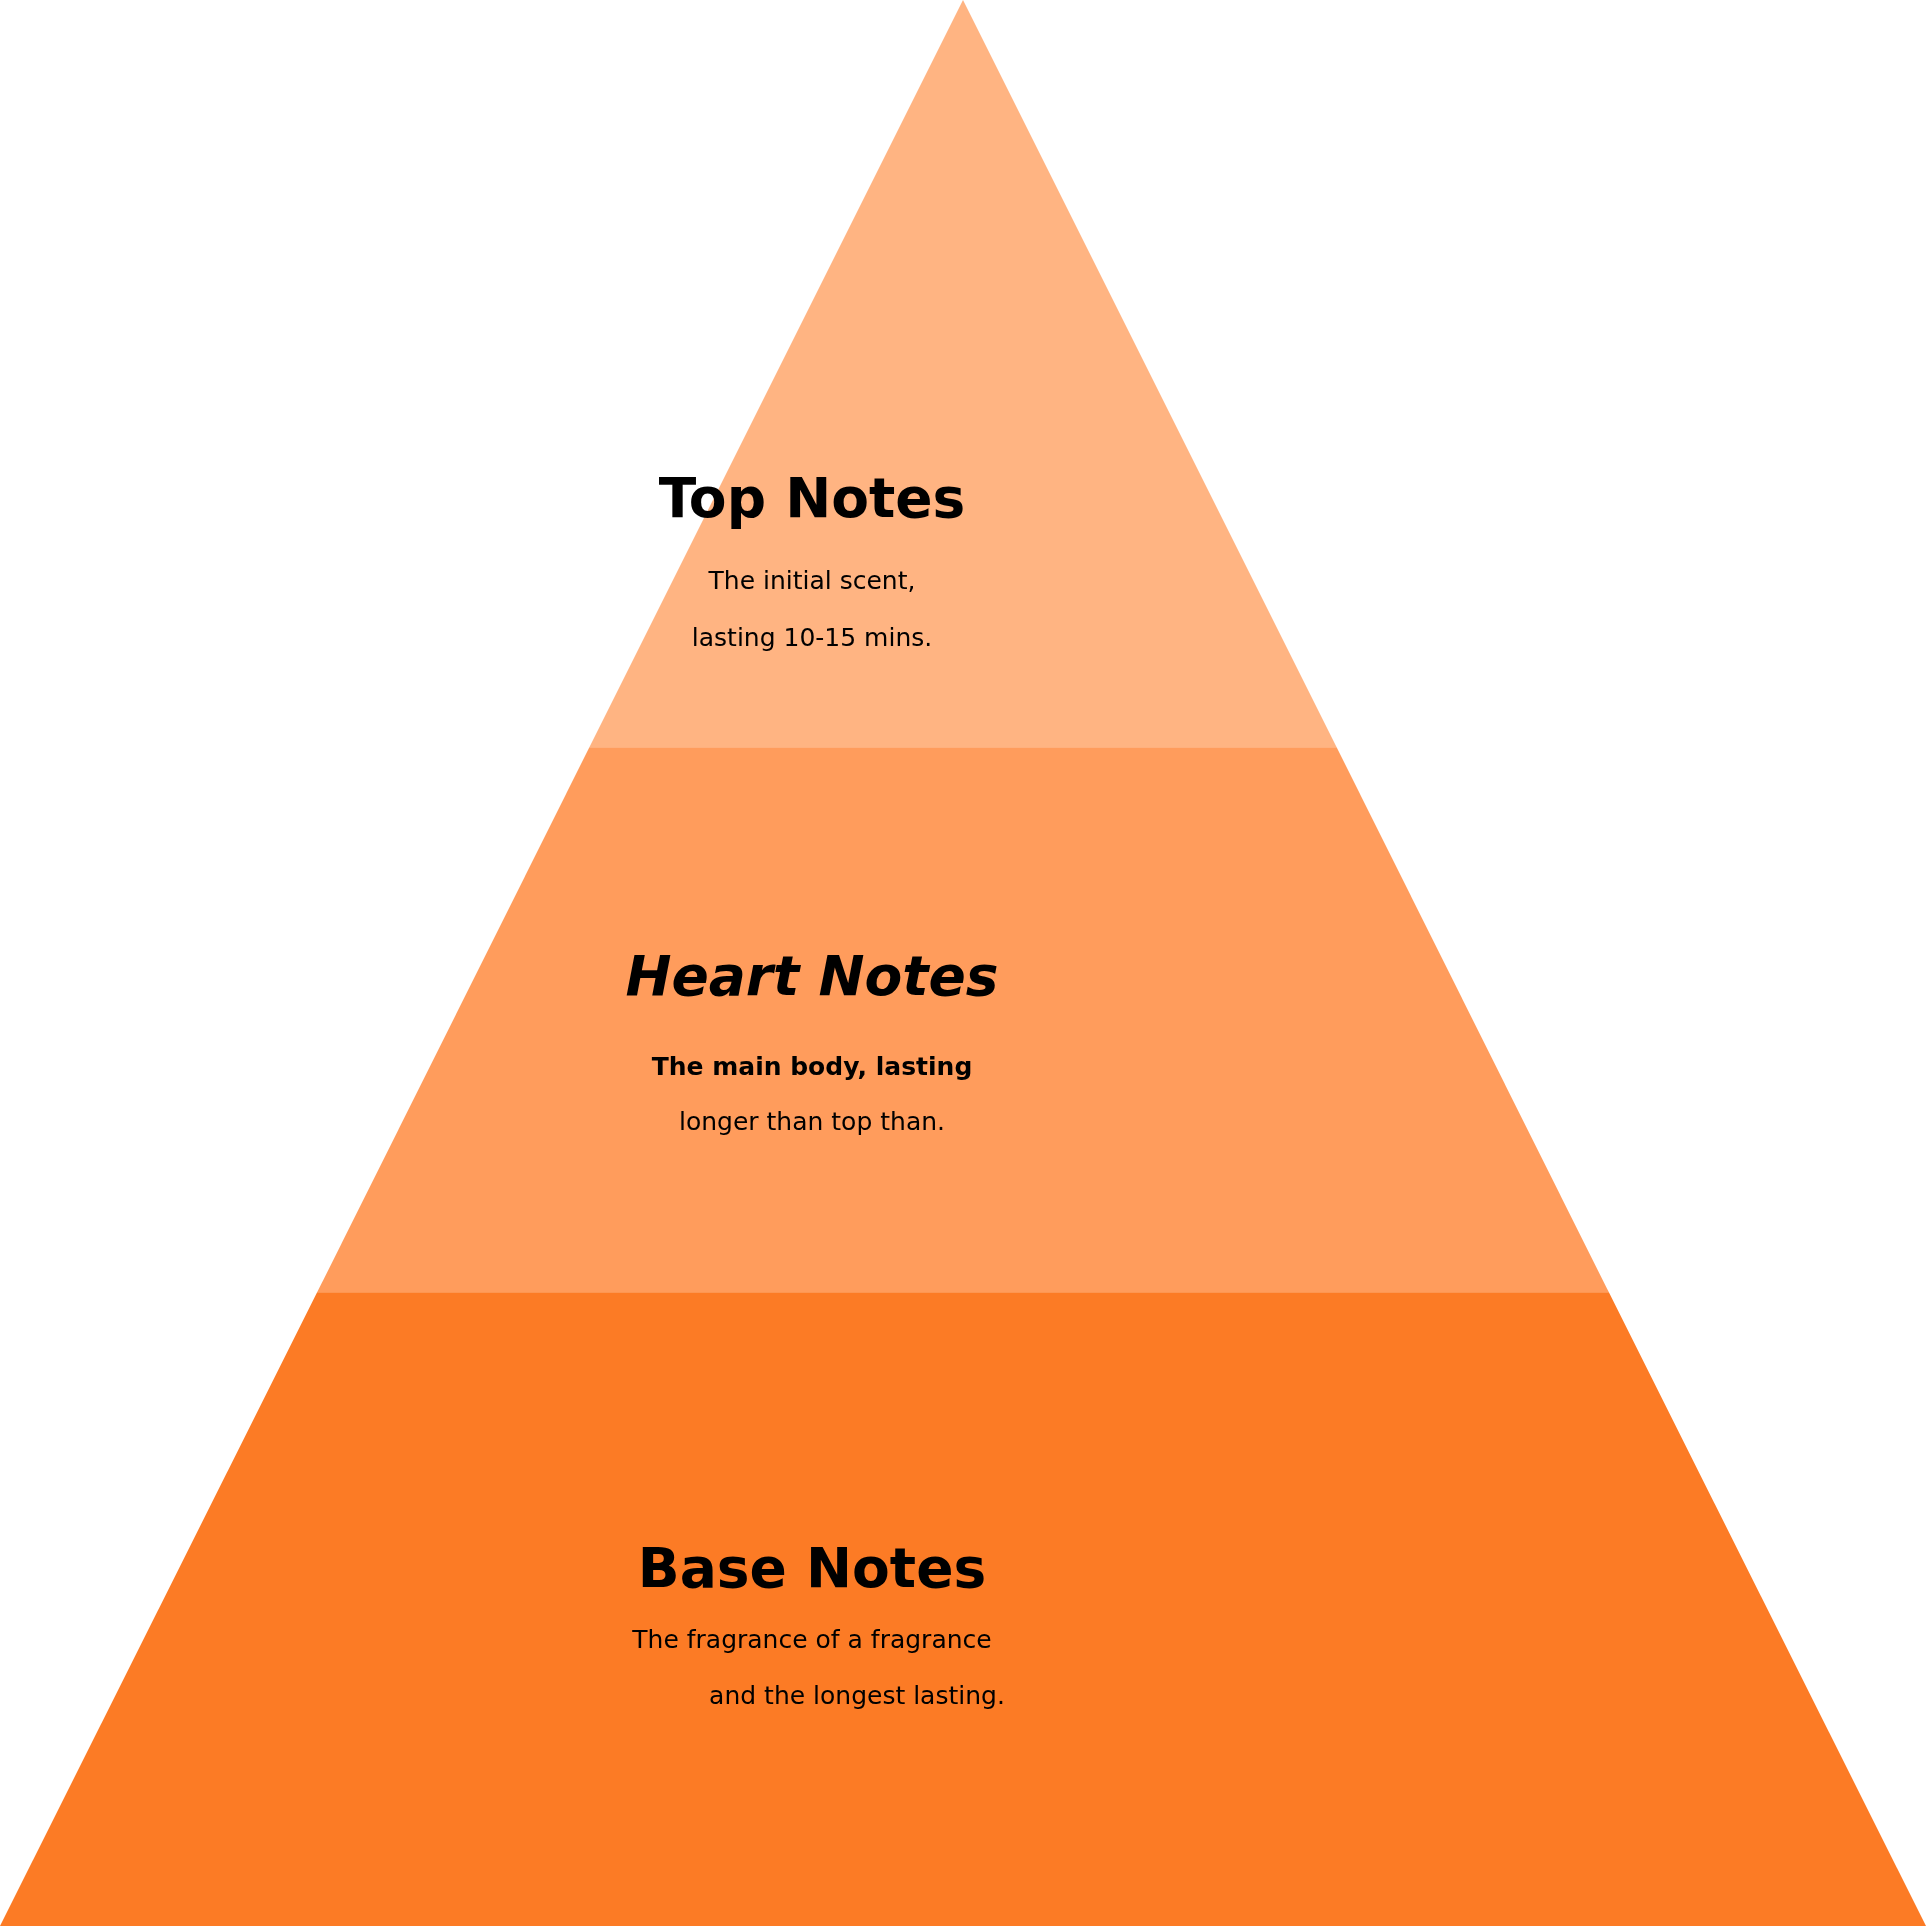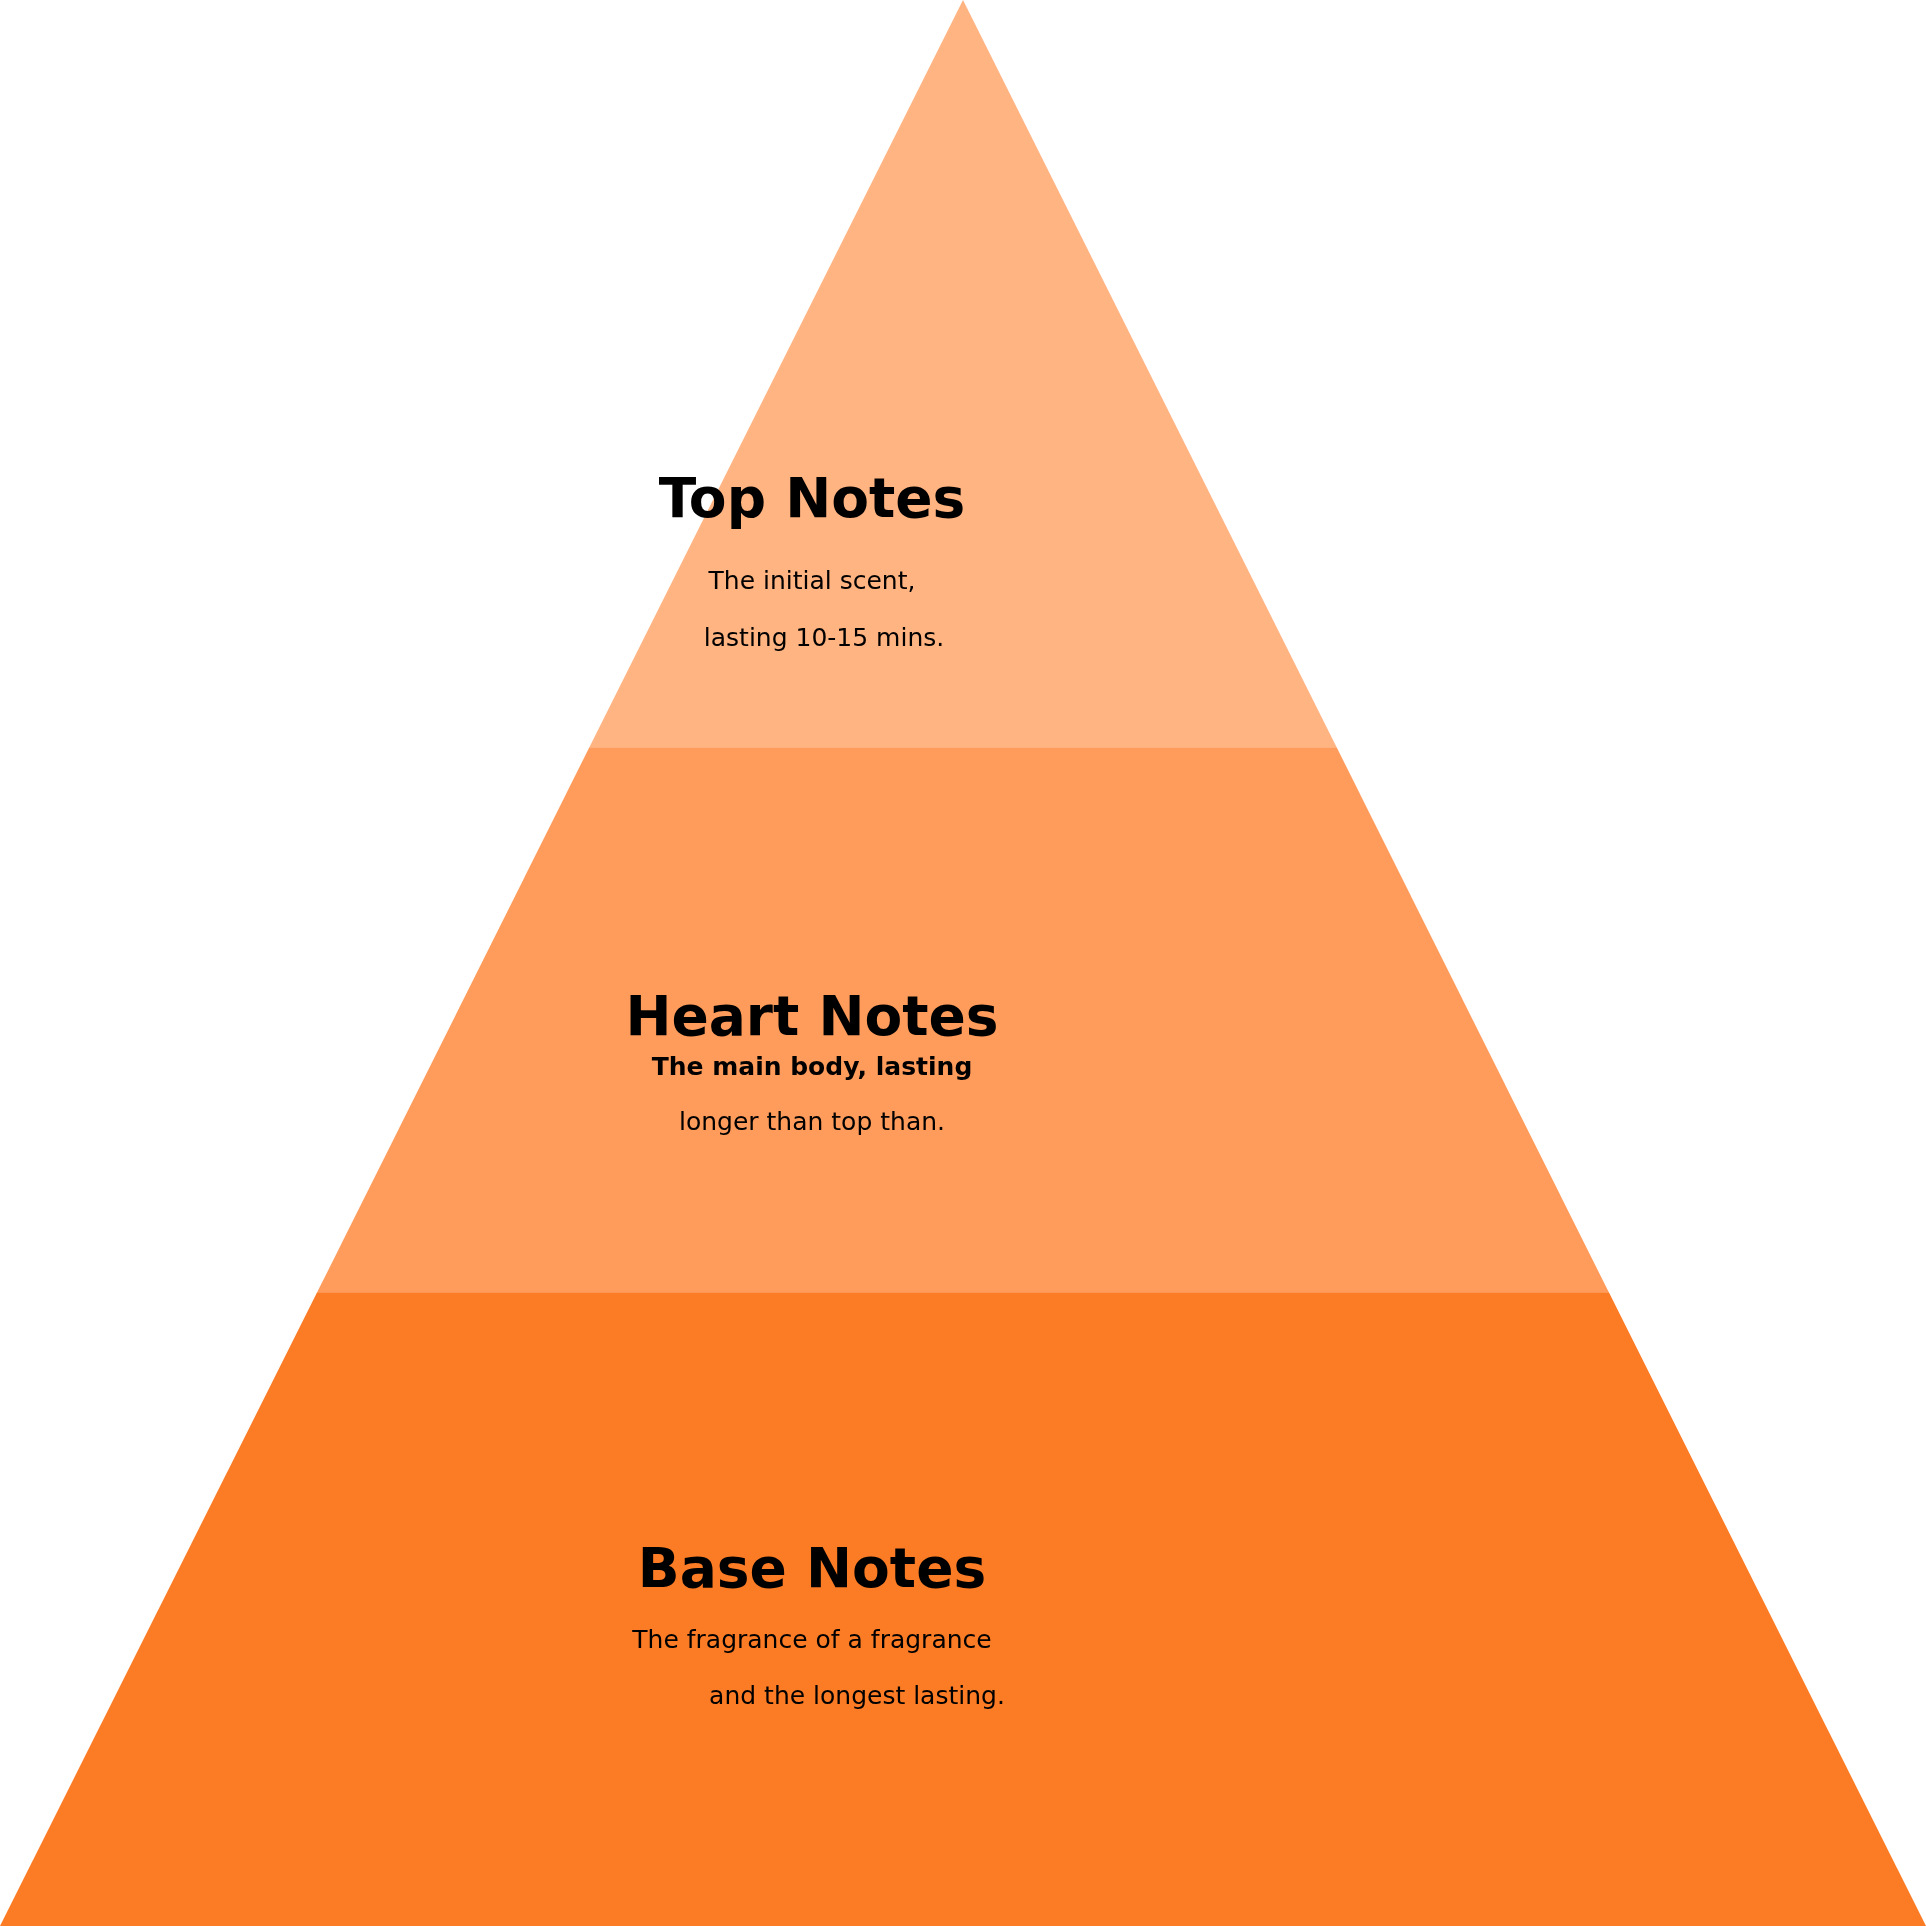--- a/index.html
+++ b/index.html
@@ -13,22 +13,22 @@
 <body>
 
 <svg id="pyramid-svg" viewBox="0 0 3000 3000" xmlns="http://www.w3.org/2000/svg">
   <polygon id="tier-top" points="1500,0 918,1164 2082,1164" fill="#FFB482"></polygon>
   <polygon id="tier-heart" points="918,1164 2082,1164 2506,2013 494,2013" fill="#FF9C5C"></polygon>
   <polygon id="tier-base" points="494,2013 2506,2013 3000,3000 0,3000" fill="#FC7B25"></polygon>
 </svg>
 
 <div class="label title" style="top:466px;">Top Notes</div>
 <div class="label desc" style="top:553px;">The initial scent,</div>
-<div class="label desc" style="top:610px;padding-left:12px;">lasting 10-15 mins.</div>
+<div class="label desc" style="top:610px;">lasting 10-15 mins.</div>
 
-<div class="label title" style="top:984px;">Heart Notes</div>
+<div class="label title" style="top:944px;font-style:italic;">Heart Notes</div>
 <div class="label desc" style="top:1039px;font-weight:bold;">The main body, lasting</div>
 <div class="label desc" style="top:1094px;">longer than top than.</div>
 
 <div class="label title" style="top:1536px;">Base Notes</div>
 <div class="label desc" style="top:1612px;">The fragrance of a fragrance</div>
 <div class="label desc" style="top:1668px;margin-left:45px;">and the longest lasting.</div>
 
 
 </body></html>

